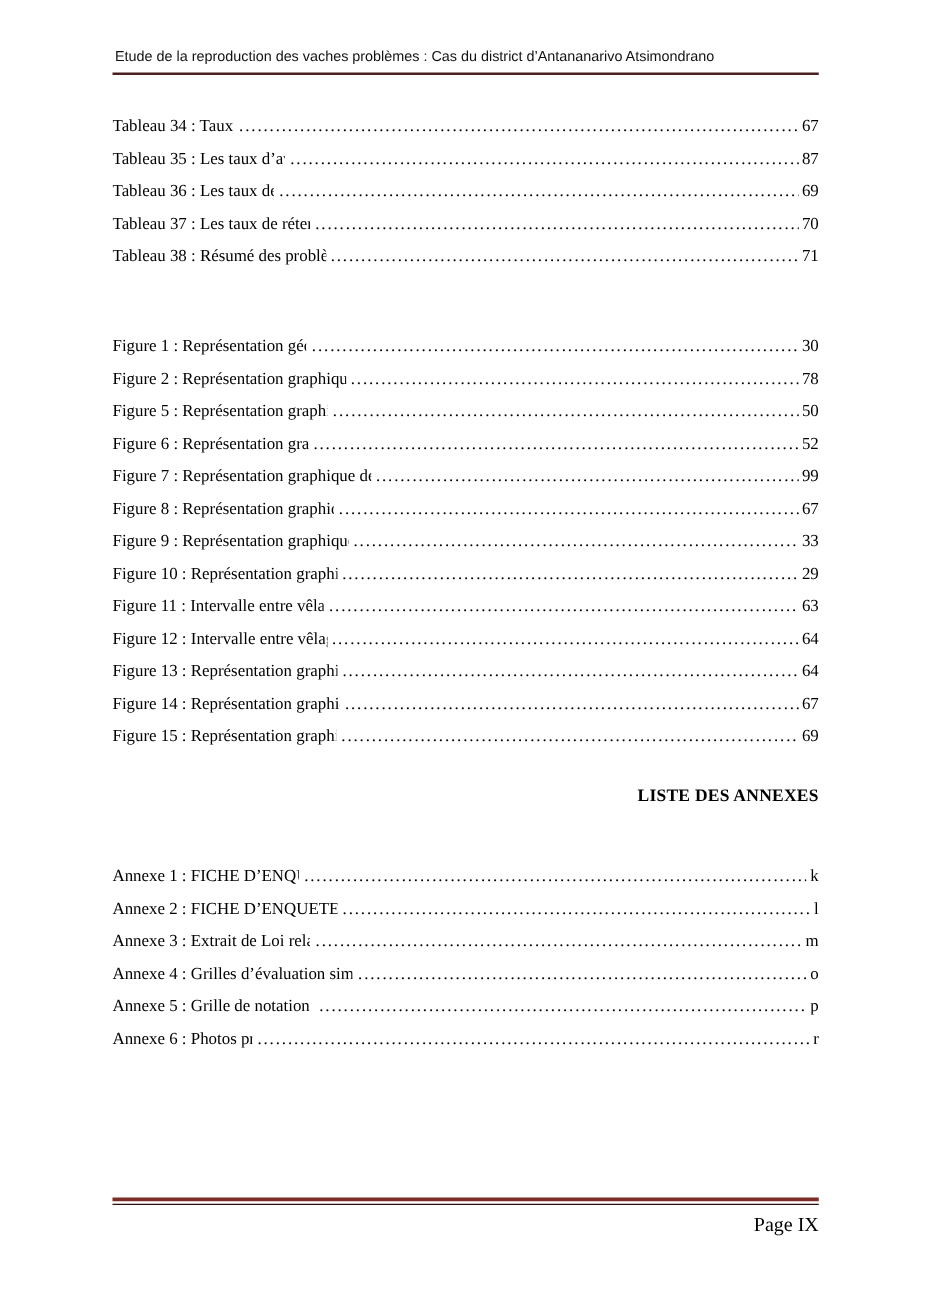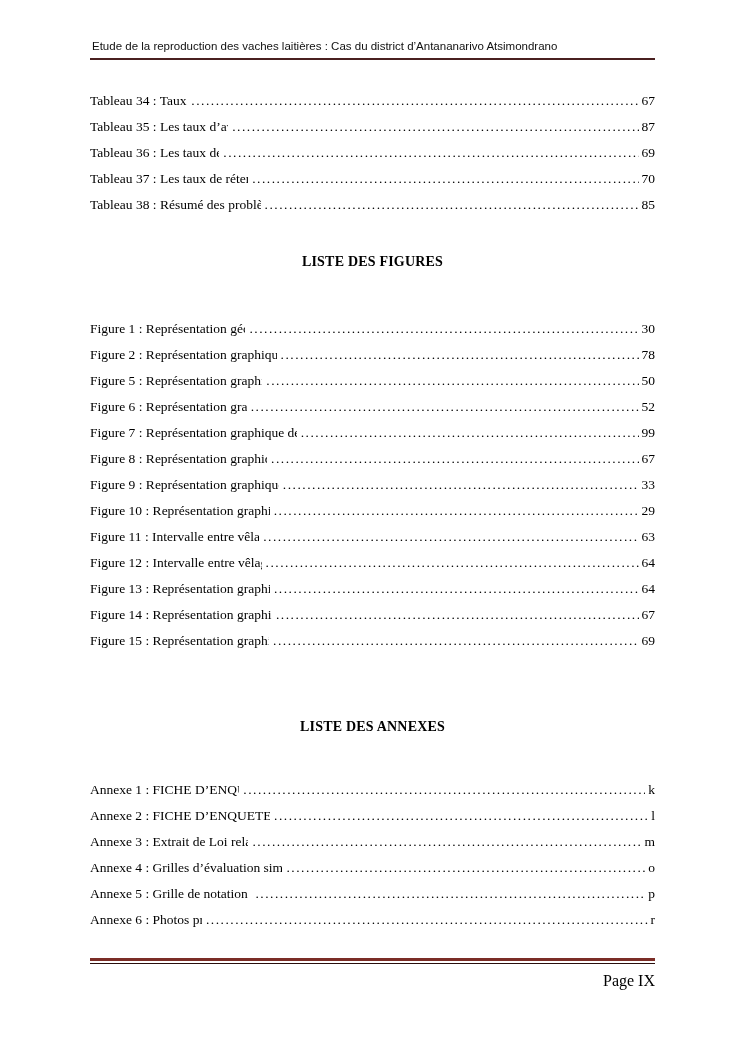--- a/index.html
+++ b/index.html
@@ -56,21 +56,21 @@
     text-align: left;
   }
   .section-heading {
     text-align: center;
     font-weight: bold;
     font-size: 14px;
     letter-spacing: 0.2px;
   }
   .heading-figures { margin-top: 36px; }
   .list-figures { margin-top: 46px; }
-  .heading-annexes { margin-top: 65px; }
+  .heading-annexes { margin-top: 28px; text-align: right; }
   .list-annexes { margin-top: 42px; }
   .doc-footer {
     position: absolute;
     left: 90px;
     right: 90px;
     top: 958px;
   }
   .footer-rule-thick {
     border-top: 3px solid var(--footer-rule, #7b2d26);
     height: 0;
@@ -86,21 +86,21 @@
     font-size: 16px;
   }
 </style>
 </head>
 <body>
 
 <div class="page">
   <div class="content">
 
     <div class="doc-header">
-      <span>Etude de la reproduction des vaches laitières : Cas du district d’Antananarivo Atsimondrano</span>
+      <span>Etude de la reproduction des vaches problèmes : Cas du district d’Antananarivo Atsimondrano</span>
     </div>
     <div class="header-rule"></div>
 
     <div class="toc-list tableaux">
   <div class="toc-row">
     <span class="toc-label">Tableau 34 : Taux d’avortement</span>
     <span class="toc-dots"></span>
     <span class="toc-page">67</span>
   </div>
 
@@ -118,25 +118,24 @@
 
   <div class="toc-row">
     <span class="toc-label">Tableau 37 : Les taux de rétention placentaire par commune</span>
     <span class="toc-dots"></span>
     <span class="toc-page">70</span>
   </div>
 
   <div class="toc-row">
     <span class="toc-label">Tableau 38 : Résumé des problèmes de reproduction par commune</span>
     <span class="toc-dots"></span>
-    <span class="toc-page">85</span>
-  </div>
-</div>
-
-    <div class="section-heading heading-figures">LISTE DES FIGURES</div>
+    <span class="toc-page">71</span>
+  </div>
+</div>
+
 
     <div class="toc-list list-figures">
   <div class="toc-row">
     <span class="toc-label">Figure 1 : Représentation géographique de la zone d’étude</span>
     <span class="toc-dots"></span>
     <span class="toc-page">30</span>
   </div>
 
   <div class="toc-row">
     <span class="toc-label">Figure 2 : Représentation graphique de l’importation de semences par année</span>

